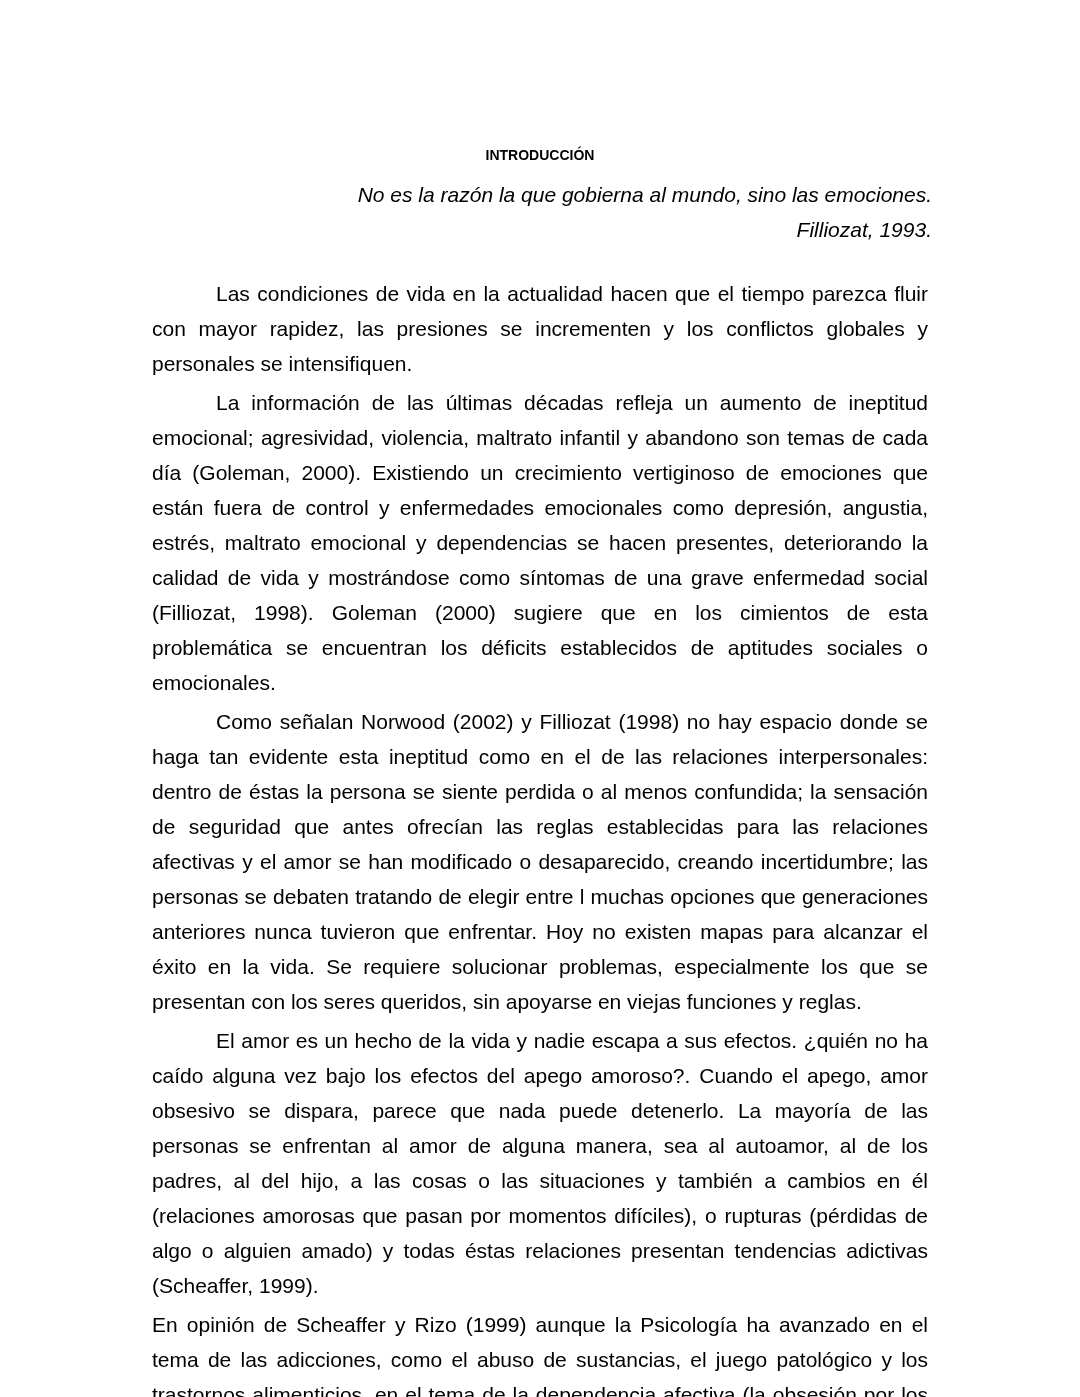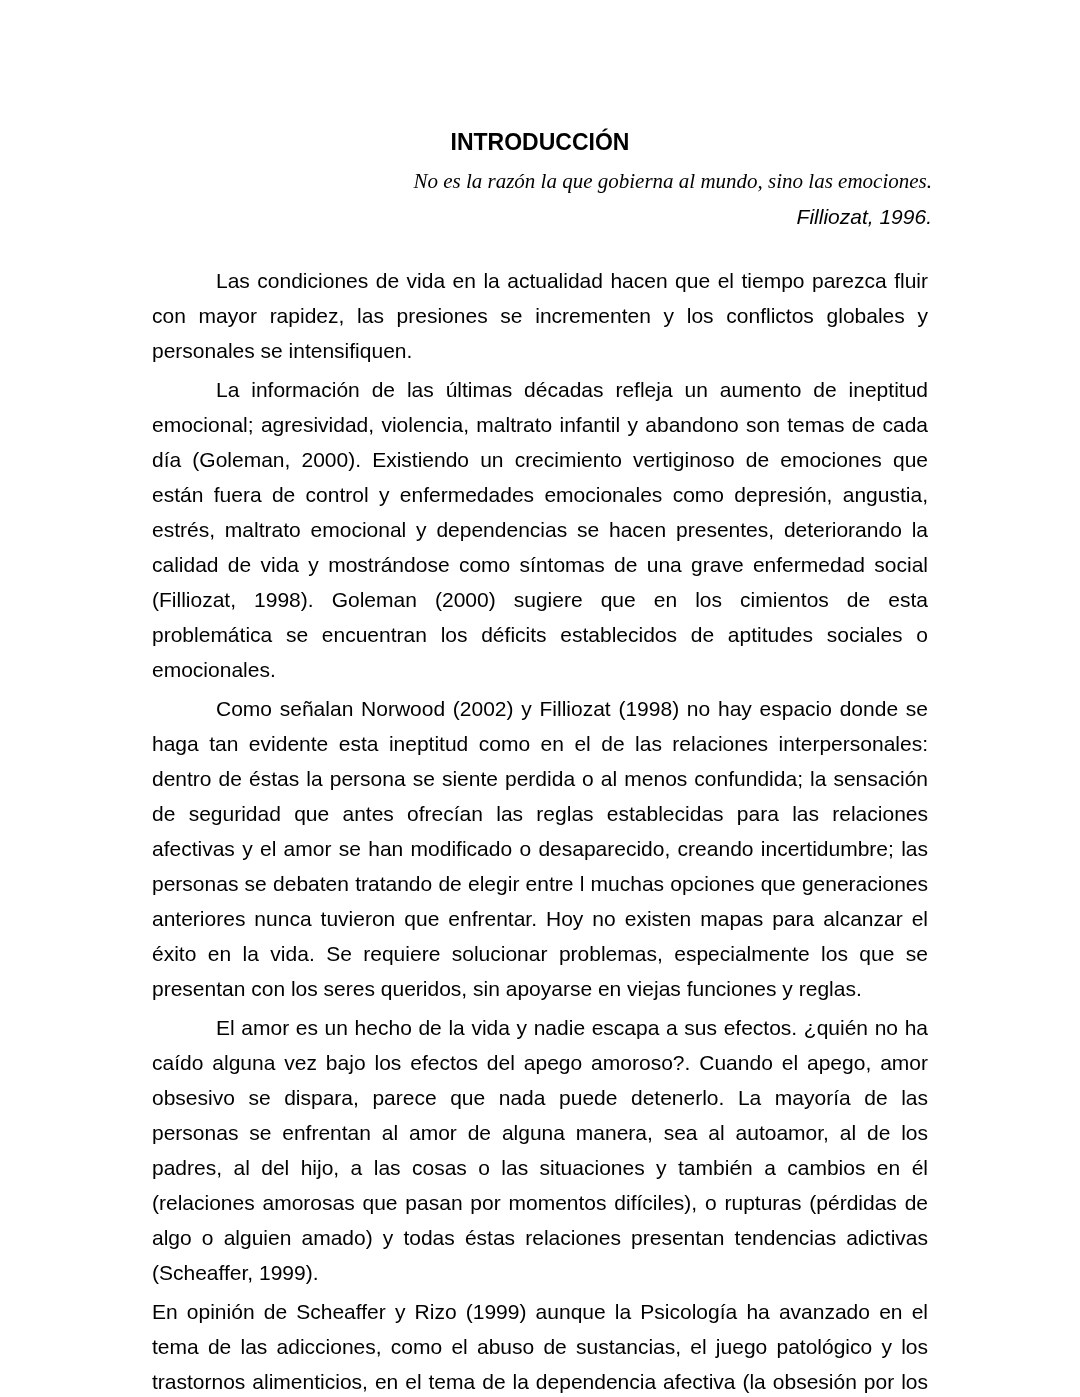--- a/index.html
+++ b/index.html
@@ -16,31 +16,30 @@
     box-sizing: border-box;
     padding: 122px 148px 40px 148px;
     font-family: "Liberation Sans", "DejaVu Sans", sans-serif;
     font-size: 21px;
     line-height: 35px;
     overflow: hidden;
   }
   .doc-title {
     text-align: center;
     font-weight: bold;
-    font-size: 23px;
-    margin: 3px 0 4px 0;
+    font-size: 14px;
+    margin: 16px 0 4px 0;
   }
   .epigraph {
     text-align: right;
     font-style: italic;
     margin: 0;
   }
   .epigraph-quote {
     display: block;
-    font-family: Liberation Serif, serif;
   }
   .epigraph-attribution {
     display: block;
   }
   .body-text {
     margin-top: 29px;
   }
   .para {
     margin: 4px;
     text-align: justify;
@@ -54,21 +53,21 @@
 </style>
 </head>
 <body>
 
 <div class="page">
 
   <h1 class="doc-title">INTRODUCCIÓN</h1>
 
   <div class="epigraph">
     <span class="epigraph-quote">No es la razón la que gobierna al mundo, sino las emociones.</span>
-    <span class="epigraph-attribution">Filliozat, 1996.</span>
+    <span class="epigraph-attribution">Filliozat, 1993.</span>
   </div>
 
   <div class="body-text">
       <p class="para indent"><span>Las condiciones de vida en la actualidad hacen que el tiempo parezca fluir con mayor rapidez, las presiones se incrementen y los conflictos globales y personales se intensifiquen.</span></p>
       <p class="para indent"><span>La información de las últimas décadas refleja un aumento de ineptitud </span><span class="bold">emocional</span><span>; agresividad, violencia, maltrato infantil y abandono son temas de cada día (Goleman, 2000). Existiendo un crecimiento vertiginoso de emociones que están fuera de control y enfermedades emocionales como depresión, angustia, estrés, maltrato emocional y dependencias se hacen presentes, deteriorando la calidad de vida y mostrándose como síntomas de una grave enfermedad social (Filliozat, 1998). Goleman (2000) sugiere que en los cimientos de esta problemática se encuentran los déficits establecidos de aptitudes sociales o emocionales.</span></p>
       <p class="para indent"><span>Como señalan Norwood (2002) y Filliozat (1998) no hay espacio donde se haga tan evidente esta ineptitud como en el de las relaciones interpersonales: dentro de éstas la persona se siente perdida o al menos confundida; la sensación de seguridad que antes ofrecían las reglas establecidas para las relaciones afectivas y el amor se han modificado o desaparecido, creando incertidumbre; las personas se debaten tratando de elegir entre l muchas opciones que generaciones anteriores nunca tuvieron que enfrentar. Hoy no existen mapas para alcanzar el éxito en la vida. Se requiere solucionar problemas, especialmente los que se presentan con los seres queridos, sin apoyarse en viejas funciones y reglas.</span></p>
       <p class="para indent"><span>El </span><span class="bold">amor</span><span> es un hecho de la vida y nadie escapa a sus efectos. ¿quién no ha caído alguna vez bajo los efectos del apego amoroso?. Cuando el </span><span class="bold">apego,</span><span> amor obsesivo se dispara, parece que nada puede detenerlo. La mayoría de las personas se enfrentan al amor de alguna manera, sea al autoamor, al de los padres, al del hijo, a las cosas o las situaciones y también a cambios en él (relaciones amorosas que pasan por momentos difíciles), o rupturas (pérdidas de algo o alguien amado) y todas éstas relaciones presentan tendencias adictivas (Scheaffer, 1999).</span></p>
       <p class="para"><span>En opinión de Scheaffer y Rizo (1999) aunque la Psicología ha avanzado en el tema de las adicciones, como el abuso de sustancias, el juego patológico y los trastornos alimenticios, </span><span class="bold">en el tema de la dependencia afectiva (la obsesión por los objetos</span></p>
     </div>
 

